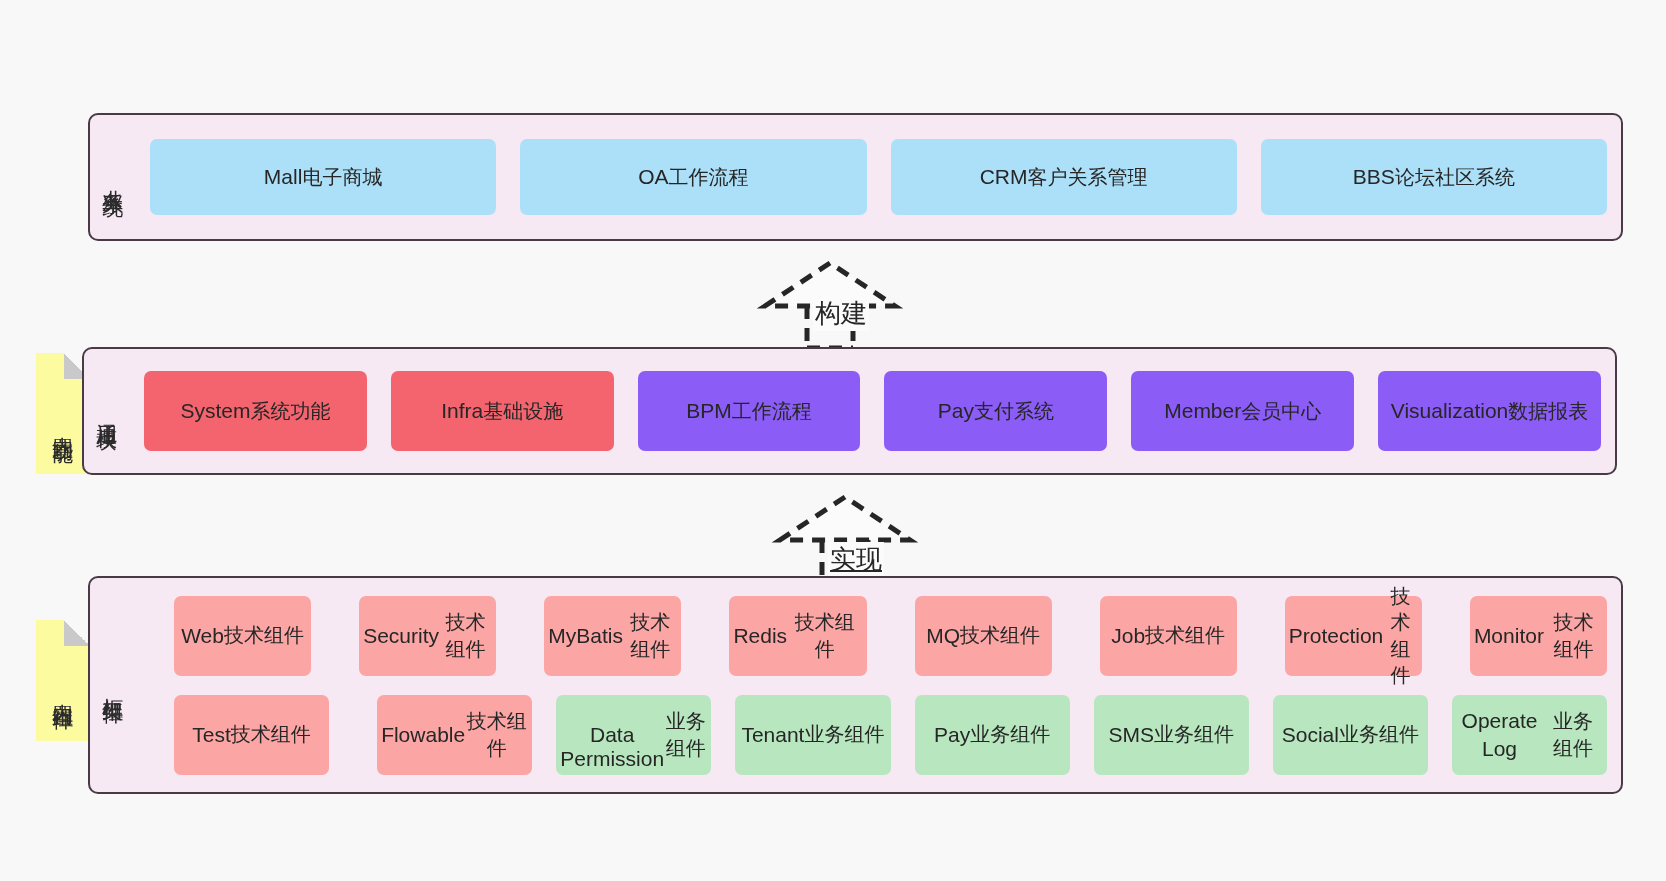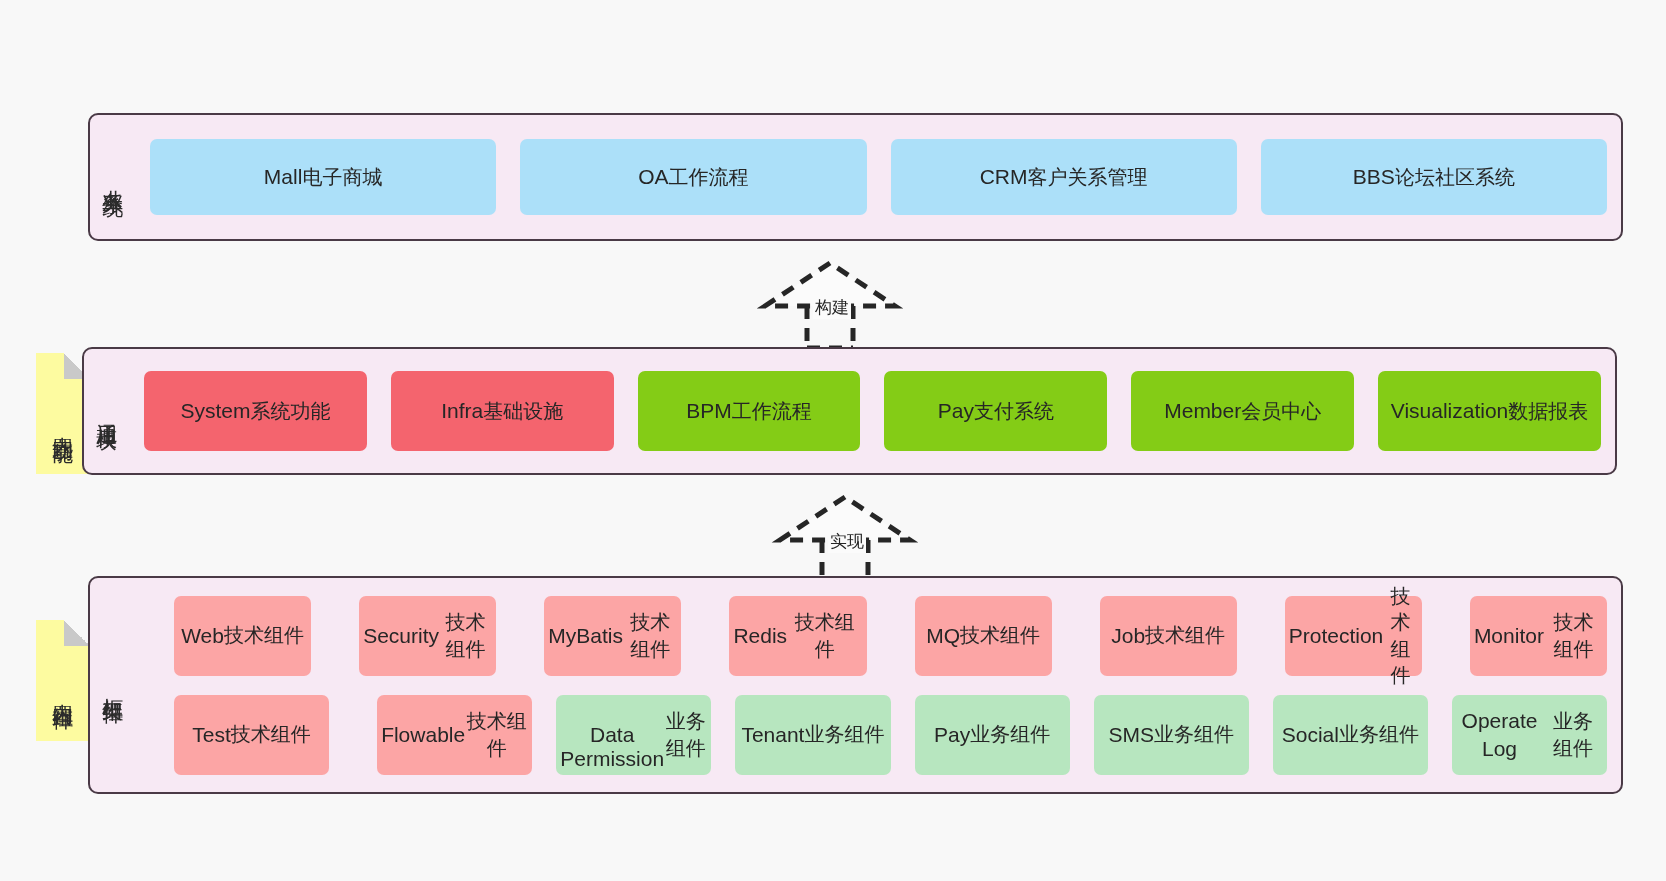--- a/index.html
+++ b/index.html
@@ -60,21 +60,21 @@
     text-align: center;
     color: #262626;
     line-height: 1.32;
     padding: 6px 4px;
   }
   .card .en { font-size: 21px; }
   .card .cn { font-size: 20px; }
 
   .c-blue      { background: #ace0f9; }
   .c-red       { background: #f4646e; }
-  .c-pink      { background: #84cc16; }
+  .c-pink      { background: #8b5cf6; }
   .c-green     { background: #fca5a5; margin-left: 24px; }
   .c-lightgreen{ background: #b7e6bf; }
 
   
   .note {
     position: absolute;
     background: #fdfba0;
     display: flex;
     align-items: center;
     justify-content: center;
@@ -94,21 +94,21 @@
     top: 0; right: 0;
     width: 26px; height: 26px;
     background: linear-gradient(225deg, #f8f8f8 0 50%, #c9c9c9 50% 100%);
   }
 
   
   .arrow { position: absolute; }
   .arrow svg { display: block; overflow: visible; }
   .arrow-label {
     position: absolute;
-    font-size: 17px;
+    font-size: 26px;
     color: #262626;
     background: #fbfbfb;
     padding: 0 2px;
     white-space: nowrap;
   }
 </style>
 </head>
 <body>
 
 <div id="stage">
@@ -195,21 +195,21 @@
 
       </div>
     </div>
   </div>
 
   <div class="arrow" id="arrow-implement" style="left:760px; top:492px; width:200px; height:92px;">
     <svg width="200" height="92" viewBox="0 0 200 92">
       <polygon points="85,5 20,48 150,48" fill="#fbfbfb" stroke="#262626" stroke-width="5" stroke-dasharray="13,9" stroke-linejoin="miter"></polygon>
       <path d="M 62,48 L 62,92 M 108,48 L 108,92 M 62,90 L 108,90" fill="none" stroke="#262626" stroke-width="5" stroke-dasharray="13,9"></path>
     </svg>
-    <span class="arrow-label" style="left:68px; top:38px;">实现</span>
+    <span class="arrow-label" style="left:68px; top:50px;text-decoration:underline;">实现</span>
   </div>
 
   <div class="note" id="note-builtin-component" style="left:36px; top:620px; width:54px; height:121px;">
     <span>内置组件</span>
   </div>
 
   <div class="layer" id="layer-framework" style="left:88px; top:576px; width:1535px; height:218px;">
     <div class="layer-title">框架组件</div>
     <div class="layer-body" style="gap:19px;">
 

